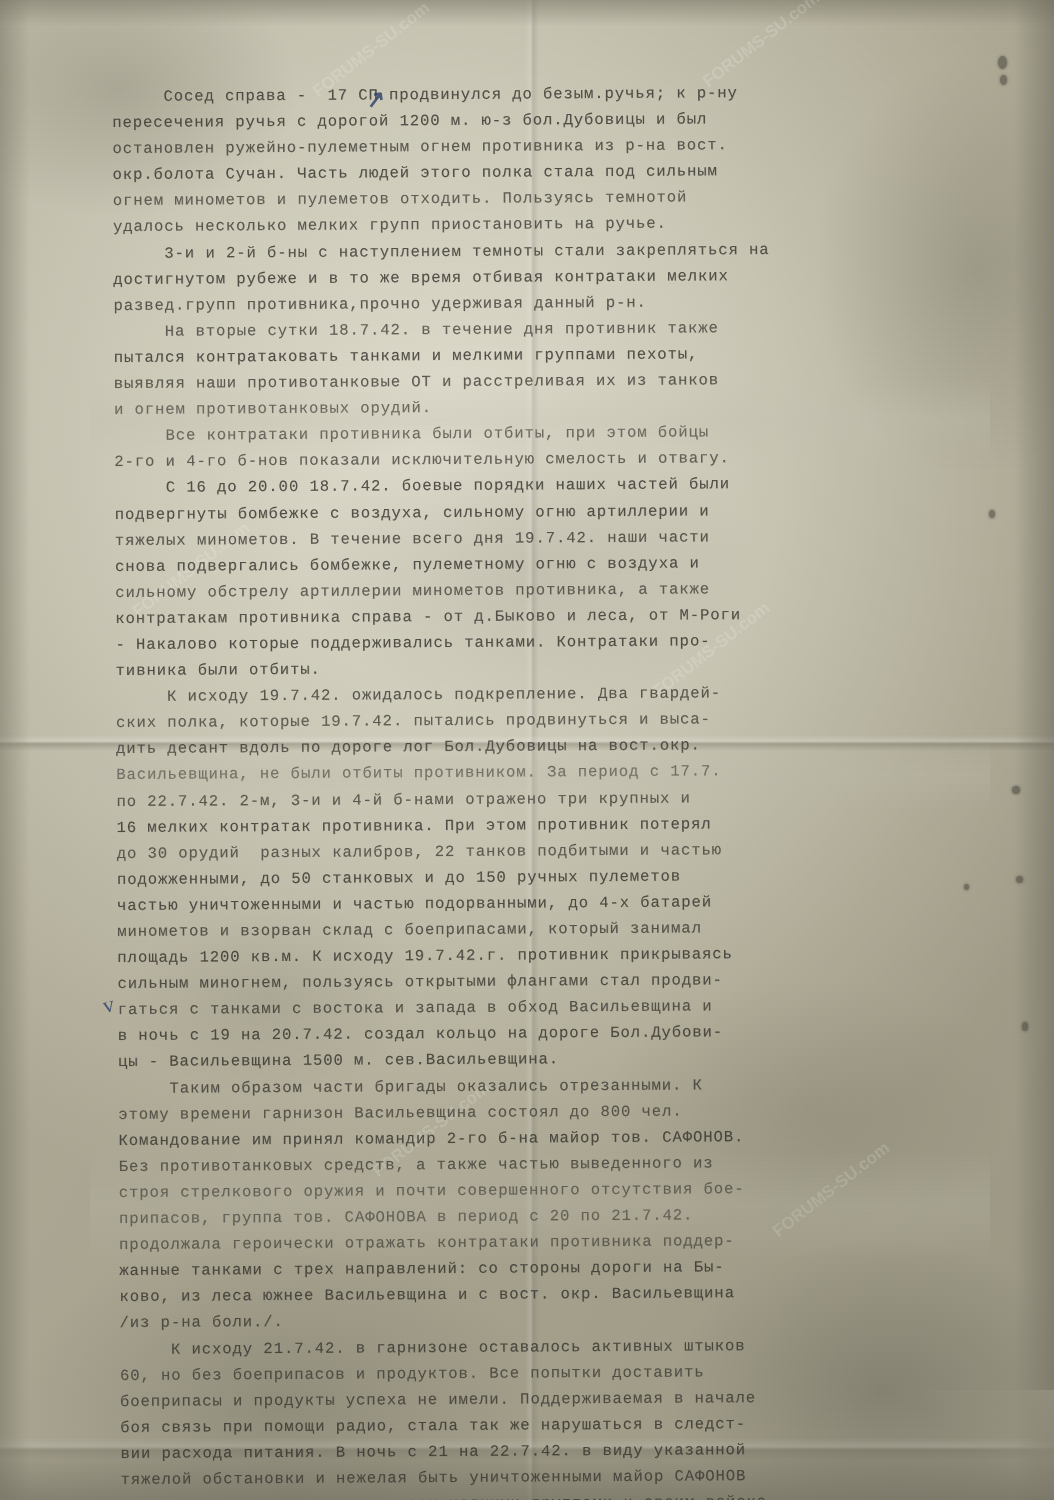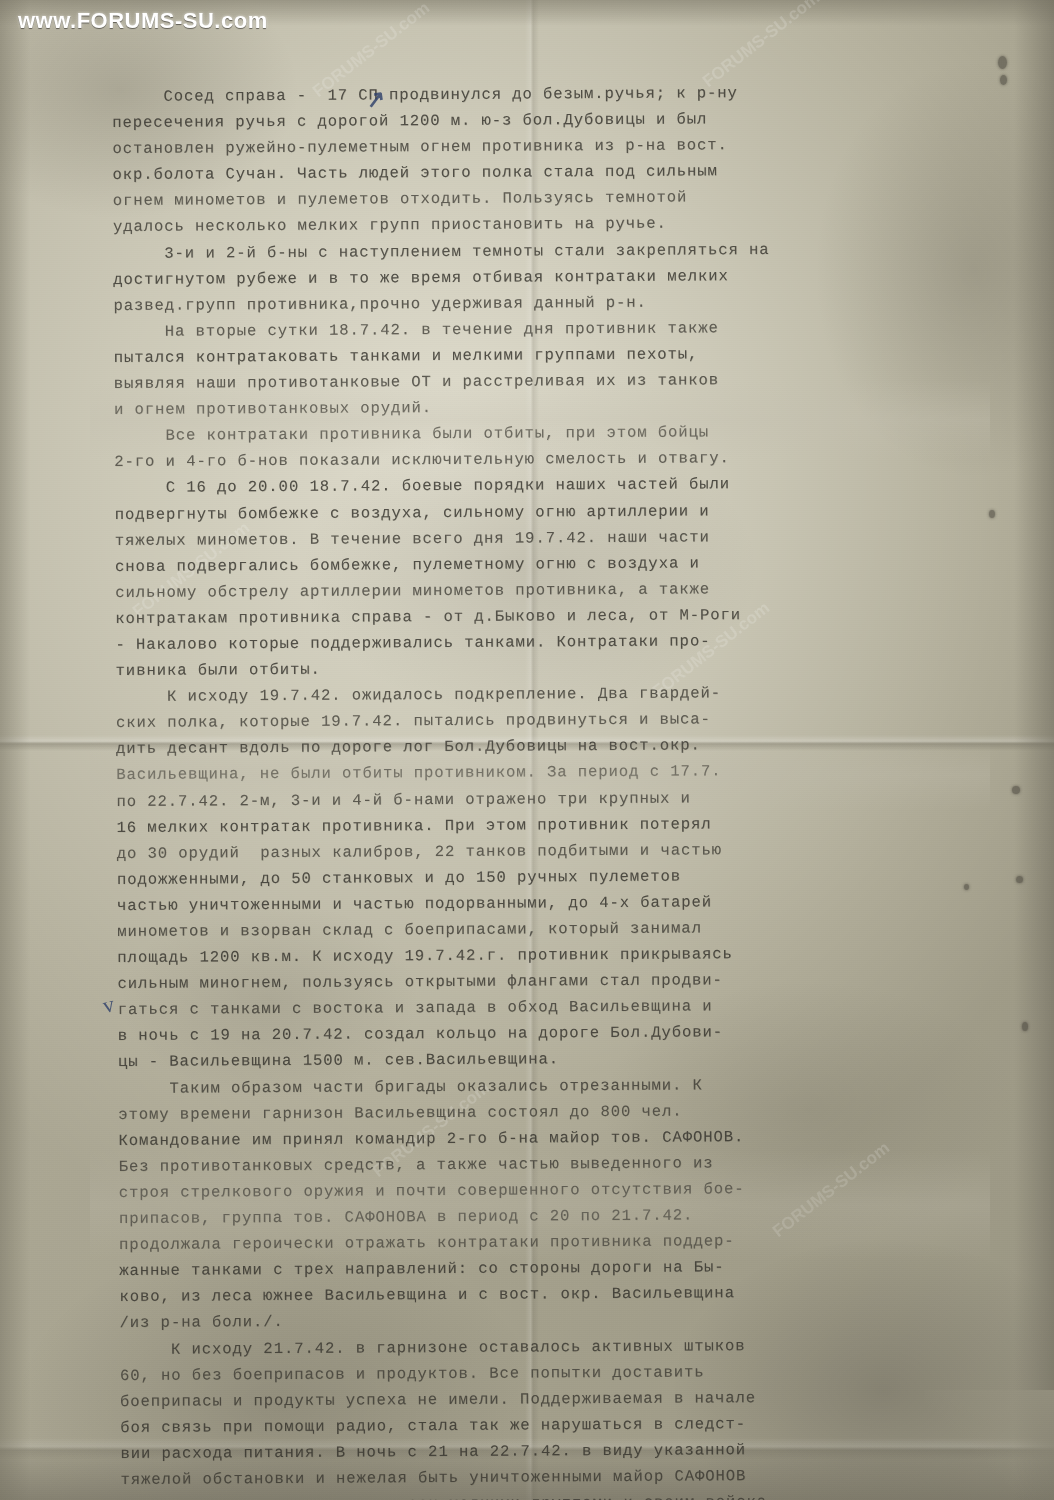--- a/index.html
+++ b/index.html
@@ -297,14 +297,13 @@
   <div class="watermark-ghost wg6">FORUMS-SU.com</div>
 
   <div class="edge-top"></div>
   <div class="edge-bottom"></div>
   <div class="edge-left"></div>
   <div class="edge-right"></div>
   <div class="corner-tear"></div>
 
   <div class="noise"></div>
 
-  <div class="watermark">www.FORUMS-SU.com</div>
 </div>
 
 </body></html>

